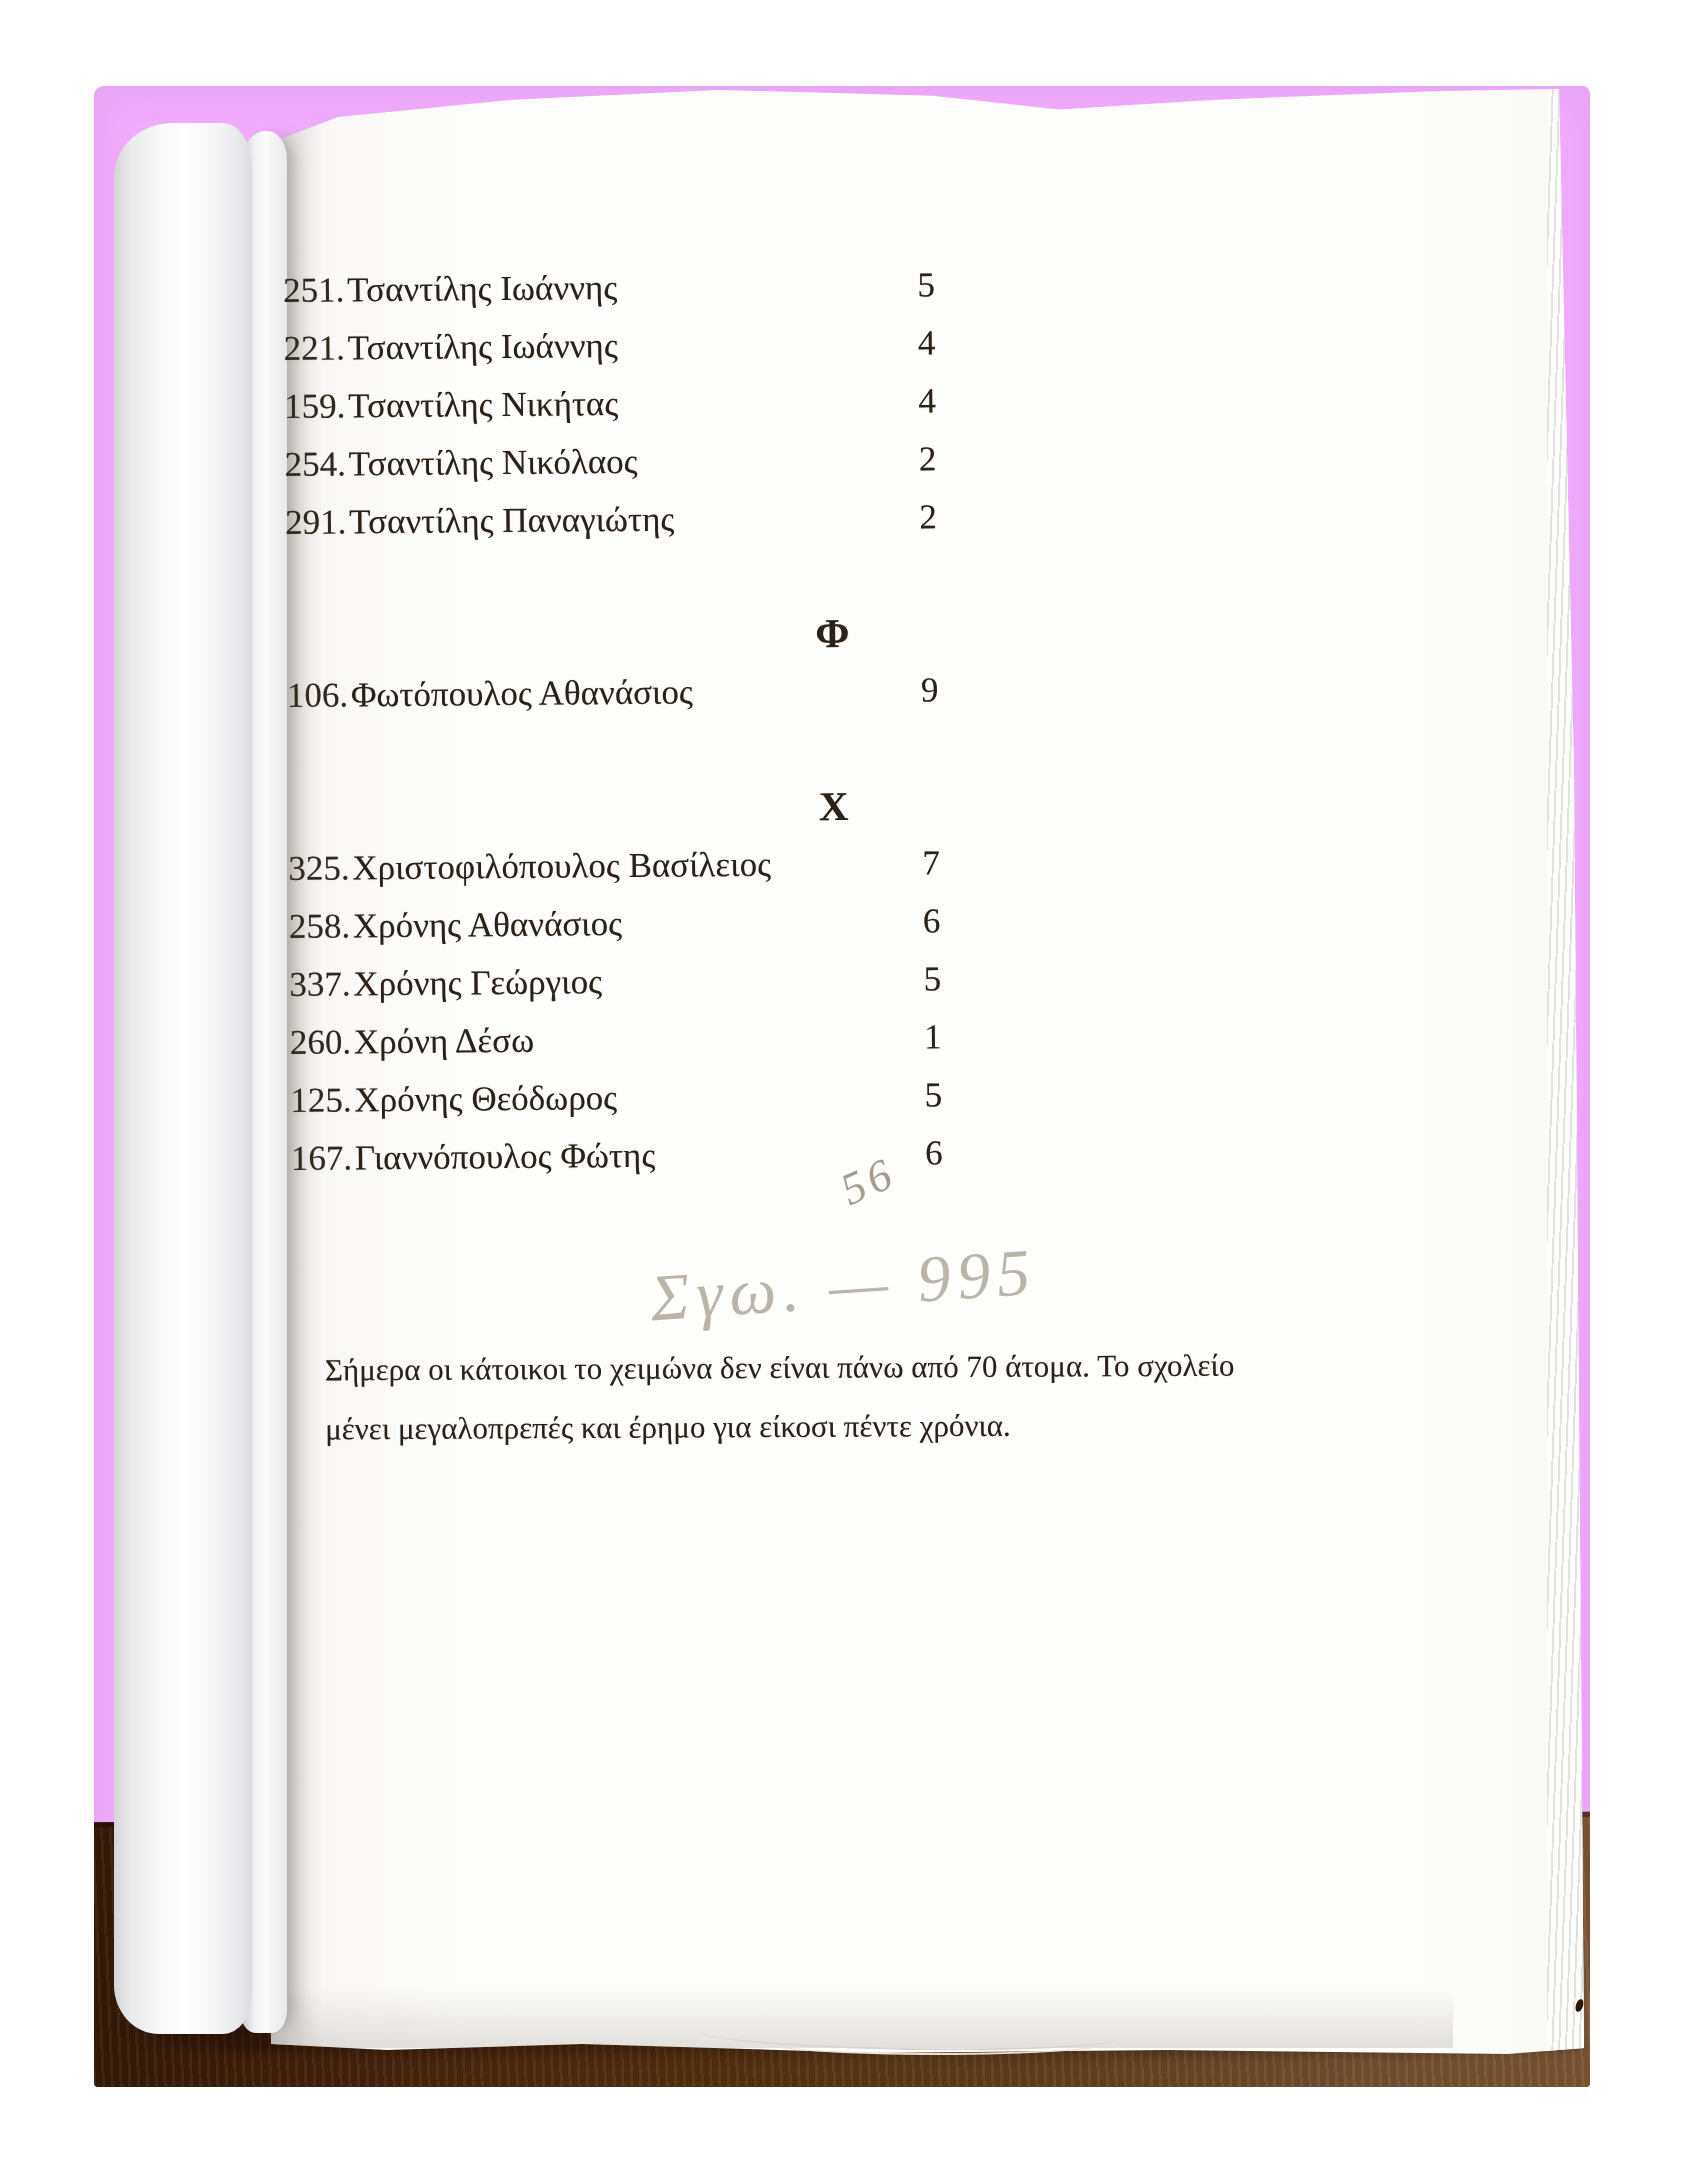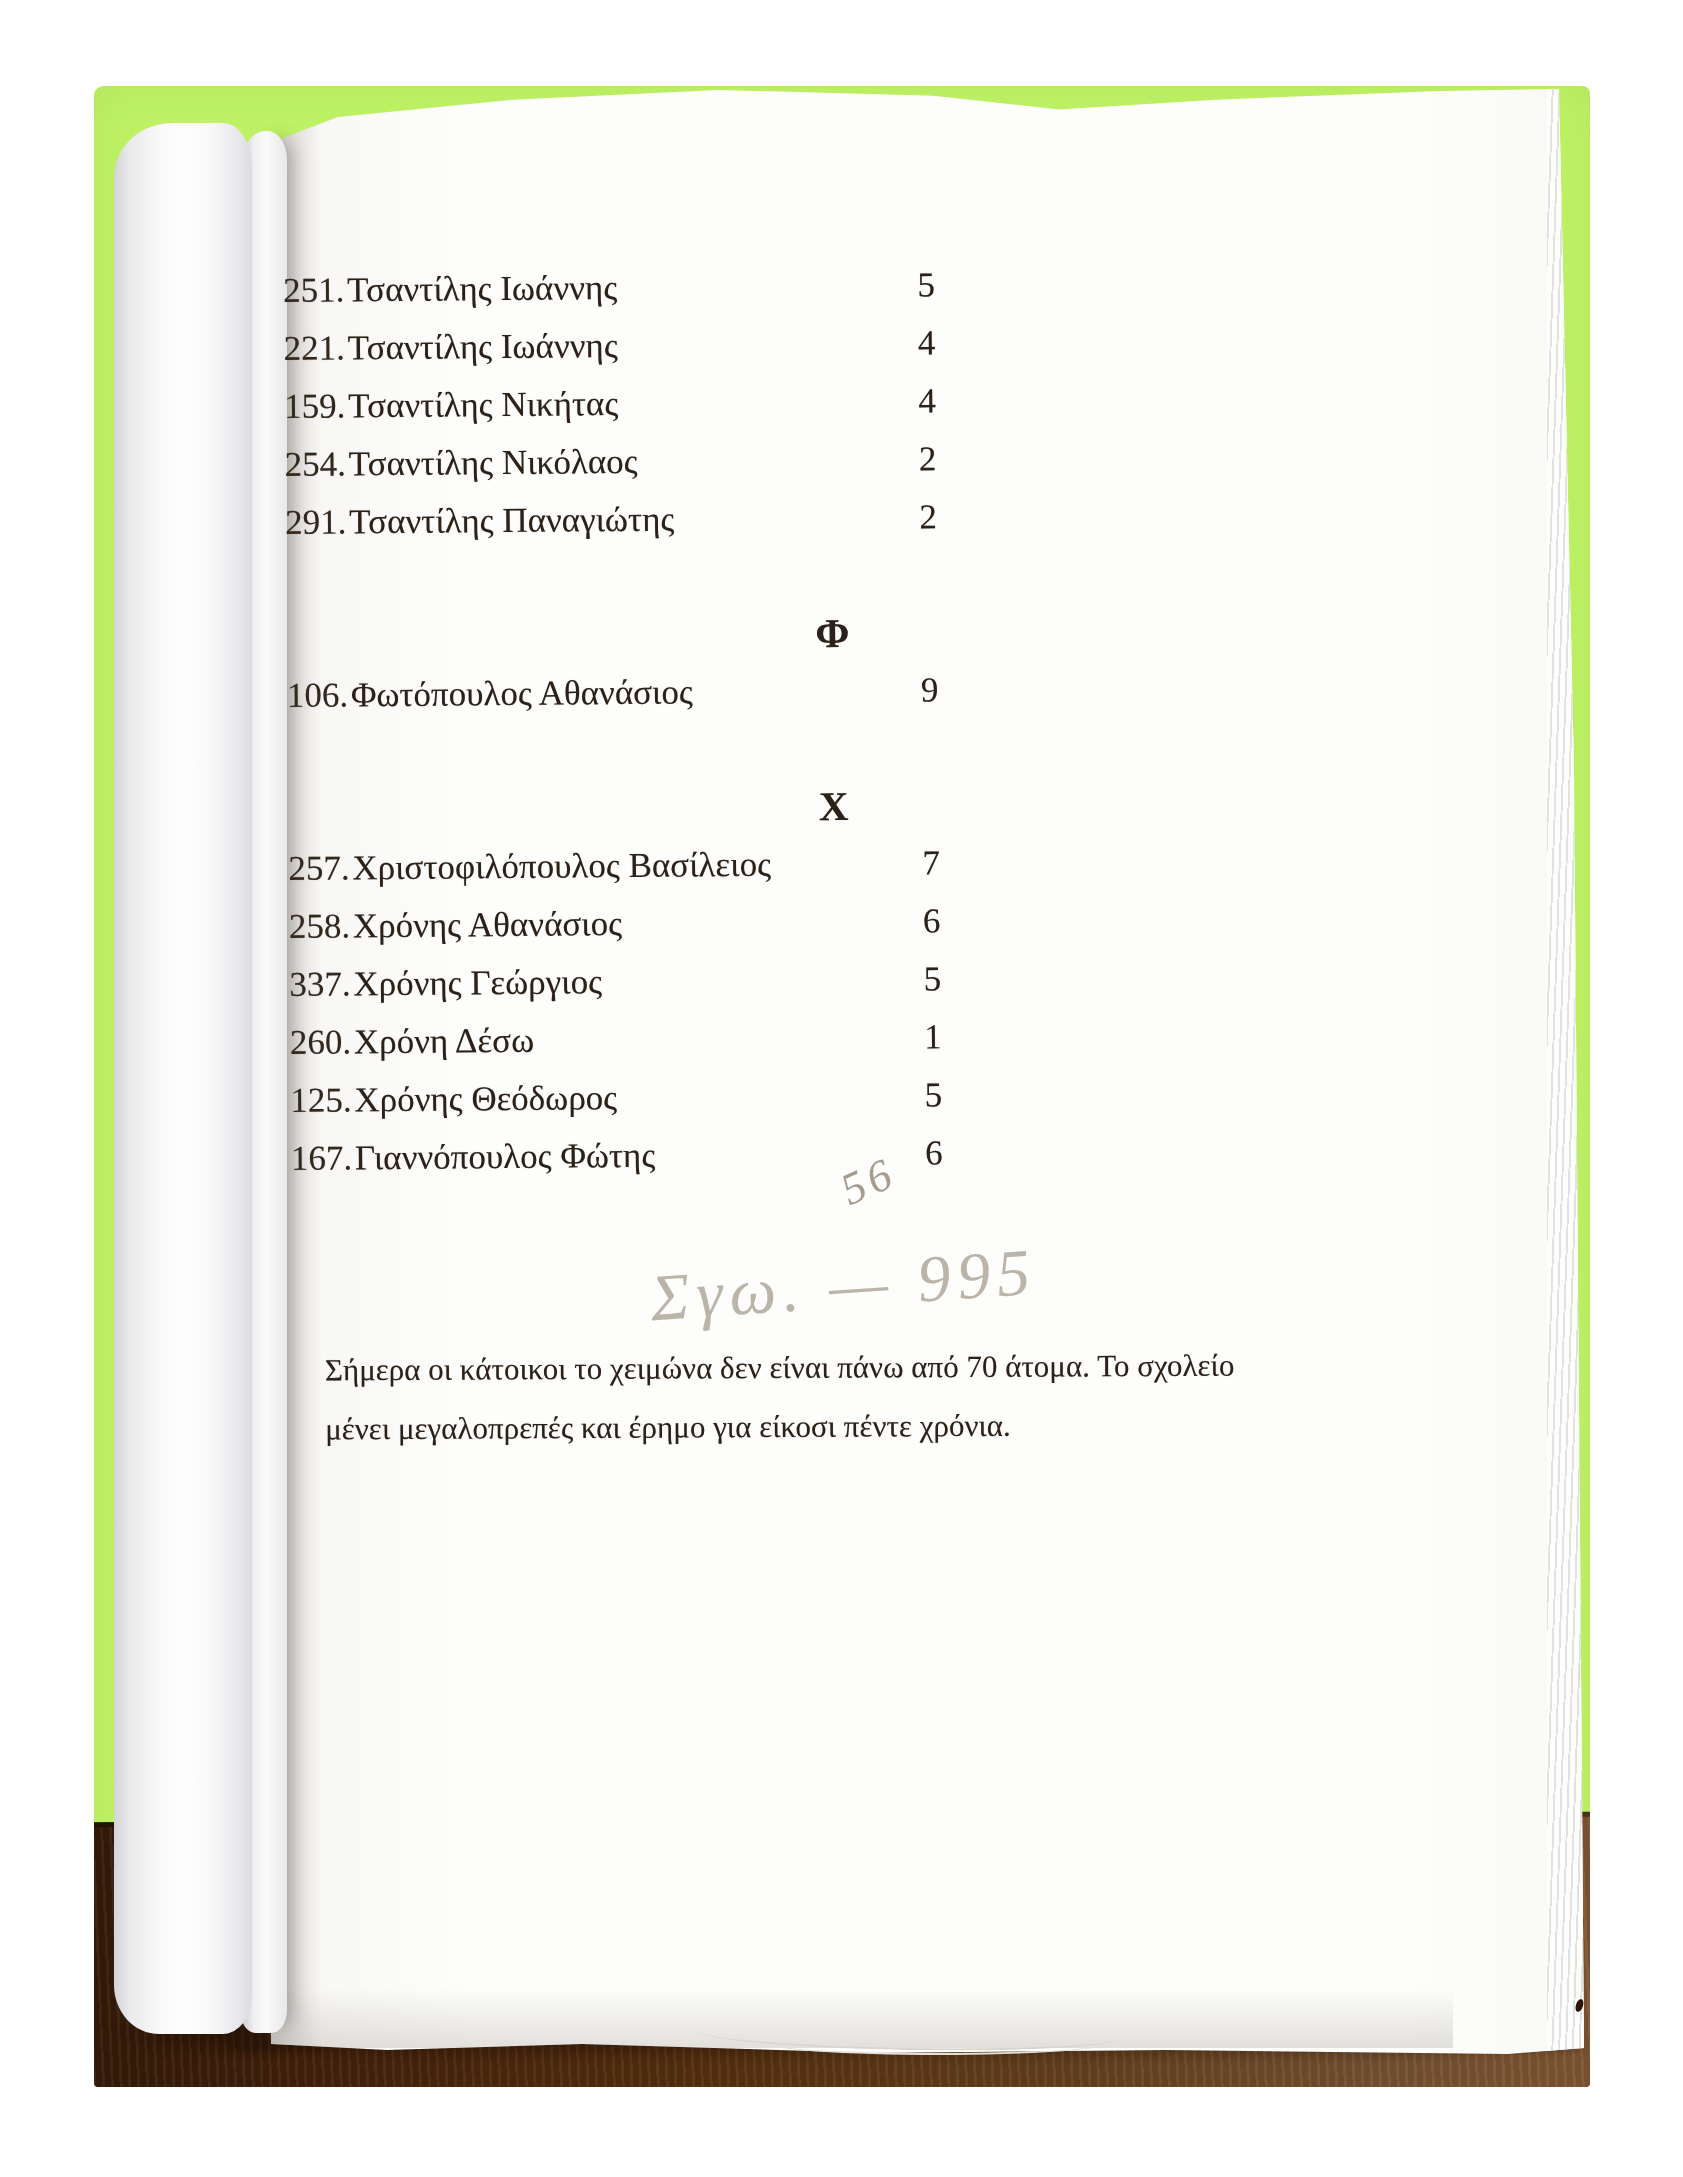--- a/index.html
+++ b/index.html
@@ -3,21 +3,21 @@
 <meta charset="utf-8">
 <style>
   html,body{margin:0;padding:0;}
   body{
     width:1683px;height:2178px;position:relative;background:#ffffff;
     font-family:"Liberation Serif","DejaVu Serif",serif;overflow:hidden;
   }
   
   .photo{
     position:absolute;left:94px;top:86px;width:1496px;height:2001px;
-    background:#bef264;border-radius:9.8px 7.8px 3.9px 3.9px;overflow:hidden;
+    background:#f0abfc;border-radius:9.8px 7.8px 3.9px 3.9px;overflow:hidden;
     box-shadow:inset 0 0 49px rgba(0,0,0,0.05);
   }
   .wood{
     position:absolute;left:-9.8px;right:-9.8px;bottom:-5.9px;height:271px;
     background:linear-gradient(90deg,#331a08 0%,#44220c 18%,#55300f 42%,#64401f 66%,#745031 85%,#7d5634 100%);
     border-top:5.9px solid rgba(20,8,0,0.45);
     transform:rotate(-0.4deg);
   }
   .wood-texture{
     position:absolute;inset:0;
@@ -139,21 +139,21 @@
         <span class="count">2</span>
       </div>
       <div class="sec-header">Φ</div>
       <div class="row">
         <span class="num">106.</span>
         <span class="name">Φωτόπουλος Αθανάσιος</span>
         <span class="count">9</span>
       </div>
       <div class="sec-header">Χ</div>
       <div class="row">
-        <span class="num">257.</span>
+        <span class="num">325.</span>
         <span class="name">Χριστοφιλόπουλος Βασίλειος</span>
         <span class="count">7</span>
       </div>
       <div class="row">
         <span class="num">258.</span>
         <span class="name">Χρόνης Αθανάσιος</span>
         <span class="count">6</span>
       </div>
       <div class="row">
         <span class="num">337.</span>

